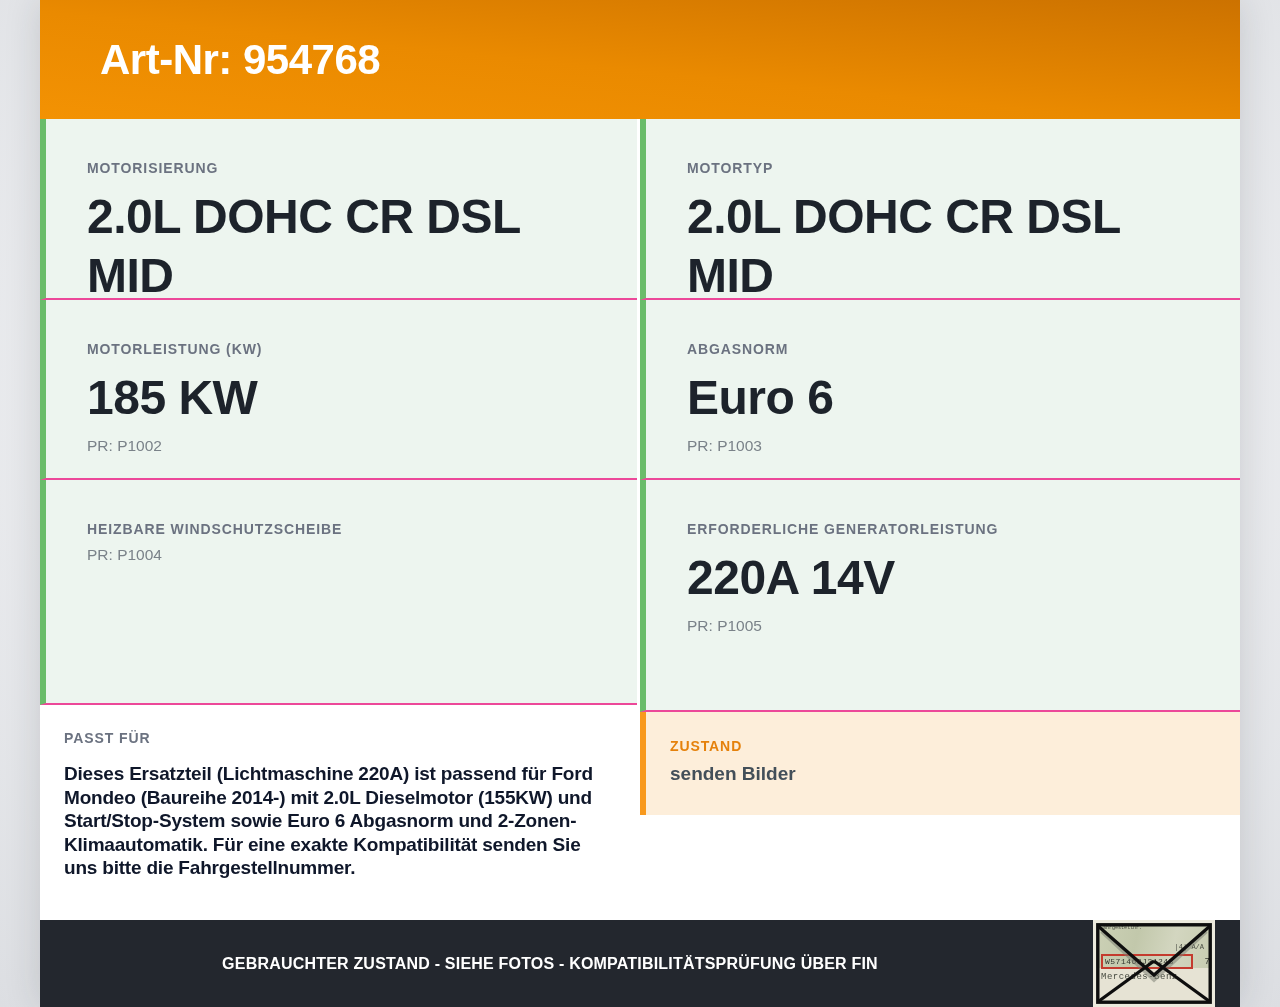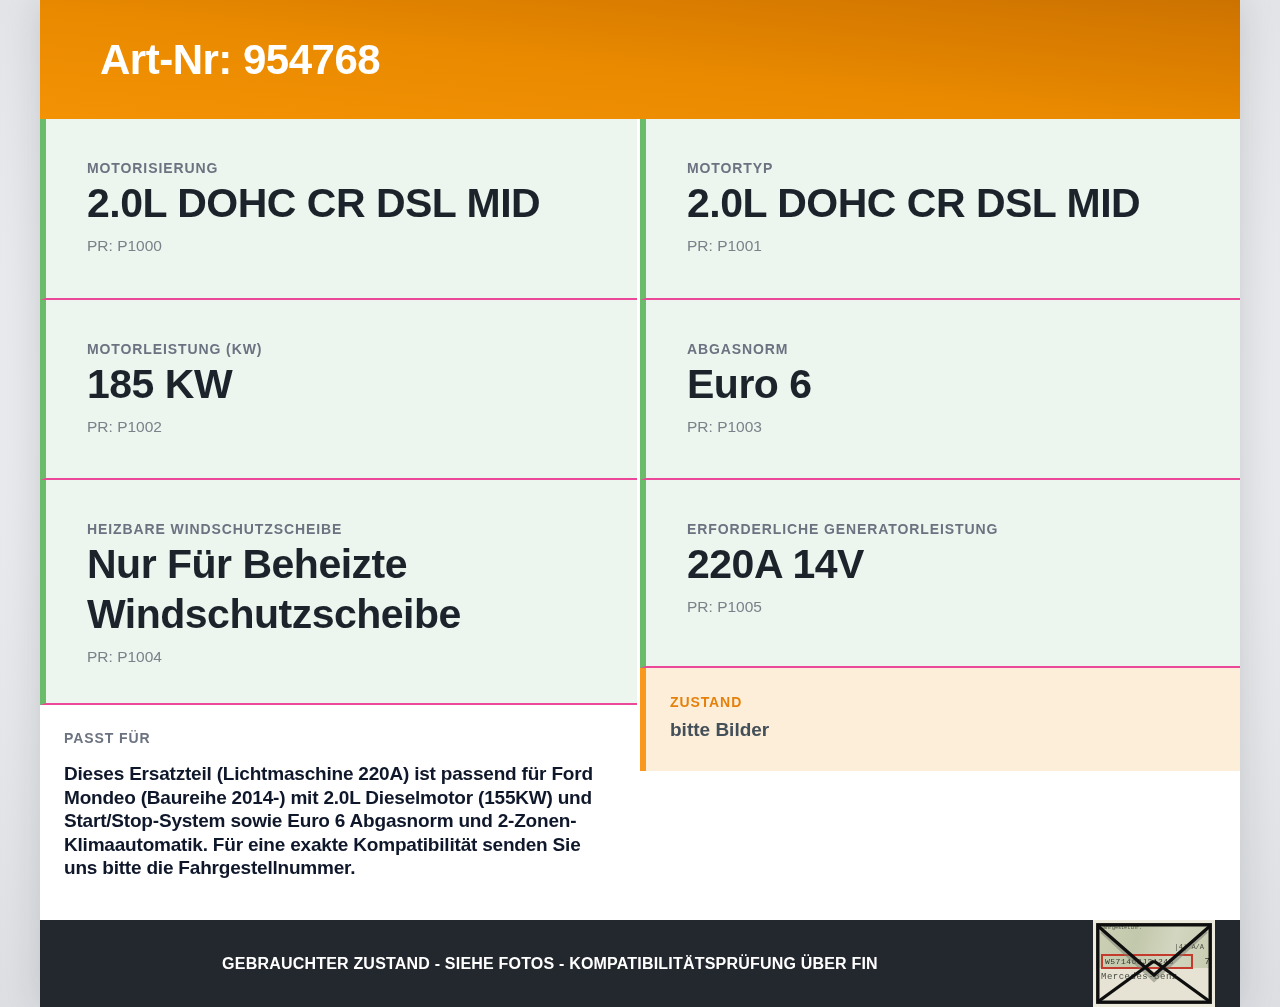--- a/index.html
+++ b/index.html
@@ -27,27 +27,27 @@
   .col { width:600px; display:flex; flex-direction:column; }
   .card-green {
     background:#edf5ef; border-left:6px solid #6abc6a;
     border-bottom:2px solid #ec4899;
     padding:41px 36px 0 41px;
   }
   .col-left .card-green { margin-right:3px; }
   .h-r1 { height:181px; }
   .h-r2 { height:180px; }
   .h-r3l { height:225px; }
-  .h-r3r { height:188px; }
+  .h-r3r { height:232px; }
   .spec-label, .mini-label {
     font-size:14px; font-weight:700; letter-spacing:.9px;
     color:#6b7280; text-transform:uppercase;
   }
   .spec-value {
-    margin-top:2px; font-size:41px; font-weight:700; line-height:1.22;
+    margin-top:12px; font-size:48px; font-weight:700; line-height:1.22;
     letter-spacing:-.5px; color:#1d232b;
   }
   .spec-pr { margin-top:9px; font-size:15.5px; font-weight:500; color:#7a8289; }
   
   .card-zustand {
     height:103px; background:#fdeeda; border-left:6px solid #f8991d;
     padding:26px 24px 0 24px;
   }
   .card-zustand .mini-label { color:#e5810b; }
   .zustand-value { margin-top:9px; font-size:19px; font-weight:700; color:#434f59; }
@@ -106,21 +106,20 @@
         <div class="spec-value">2.0L DOHC CR DSL MID</div>
         <div class="spec-pr">PR: P1000</div>
       </div>
       <div class="card-green h-r2">
         <div class="spec-label">MOTORLEISTUNG (KW)</div>
         <div class="spec-value">185 KW</div>
         <div class="spec-pr">PR: P1002</div>
       </div>
       <div class="card-green h-r3l">
         <div class="spec-label">HEIZBARE WINDSCHUTZSCHEIBE</div>
-        <div class="spec-value">Nur Für Beheizte Windschutzscheibe</div>
         <div class="spec-pr">PR: P1004</div>
       </div>
       <div class="card-passt">
         <div class="mini-label">PASST FÜR</div>
         <div class="passt-text">Dieses Ersatzteil (Lichtmaschine 220A) ist passend für Ford Mondeo (Baureihe 2014-) mit 2.0L Dieselmotor (155KW) und Start/Stop-System sowie Euro 6 Abgasnorm und 2-Zonen-Klimaautomatik. Für eine exakte Kompatibilität senden Sie uns bitte die Fahrgestellnummer.</div>
       </div>
     </div>
 
     <div class="col col-right">
       <div class="card-green h-r1">
@@ -133,21 +132,21 @@
         <div class="spec-value">Euro 6</div>
         <div class="spec-pr">PR: P1003</div>
       </div>
       <div class="card-green h-r3r">
         <div class="spec-label">ERFORDERLICHE GENERATORLEISTUNG</div>
         <div class="spec-value">220A 14V</div>
         <div class="spec-pr">PR: P1005</div>
       </div>
       <div class="card-zustand">
         <div class="mini-label">ZUSTAND</div>
-        <div class="zustand-value">bitte Bilder</div>
+        <div class="zustand-value">senden Bilder</div>
       </div>
       <div class="filler"></div>
     </div>
 
   </div>
 
   <div class="footer">
     <div class="footer-text">GEBRAUCHTER ZUSTAND - SIEHE FOTOS - KOMPATIBILITÄTSPRÜFUNG ÜBER FIN</div>
 
     <div class="fin-photo">

